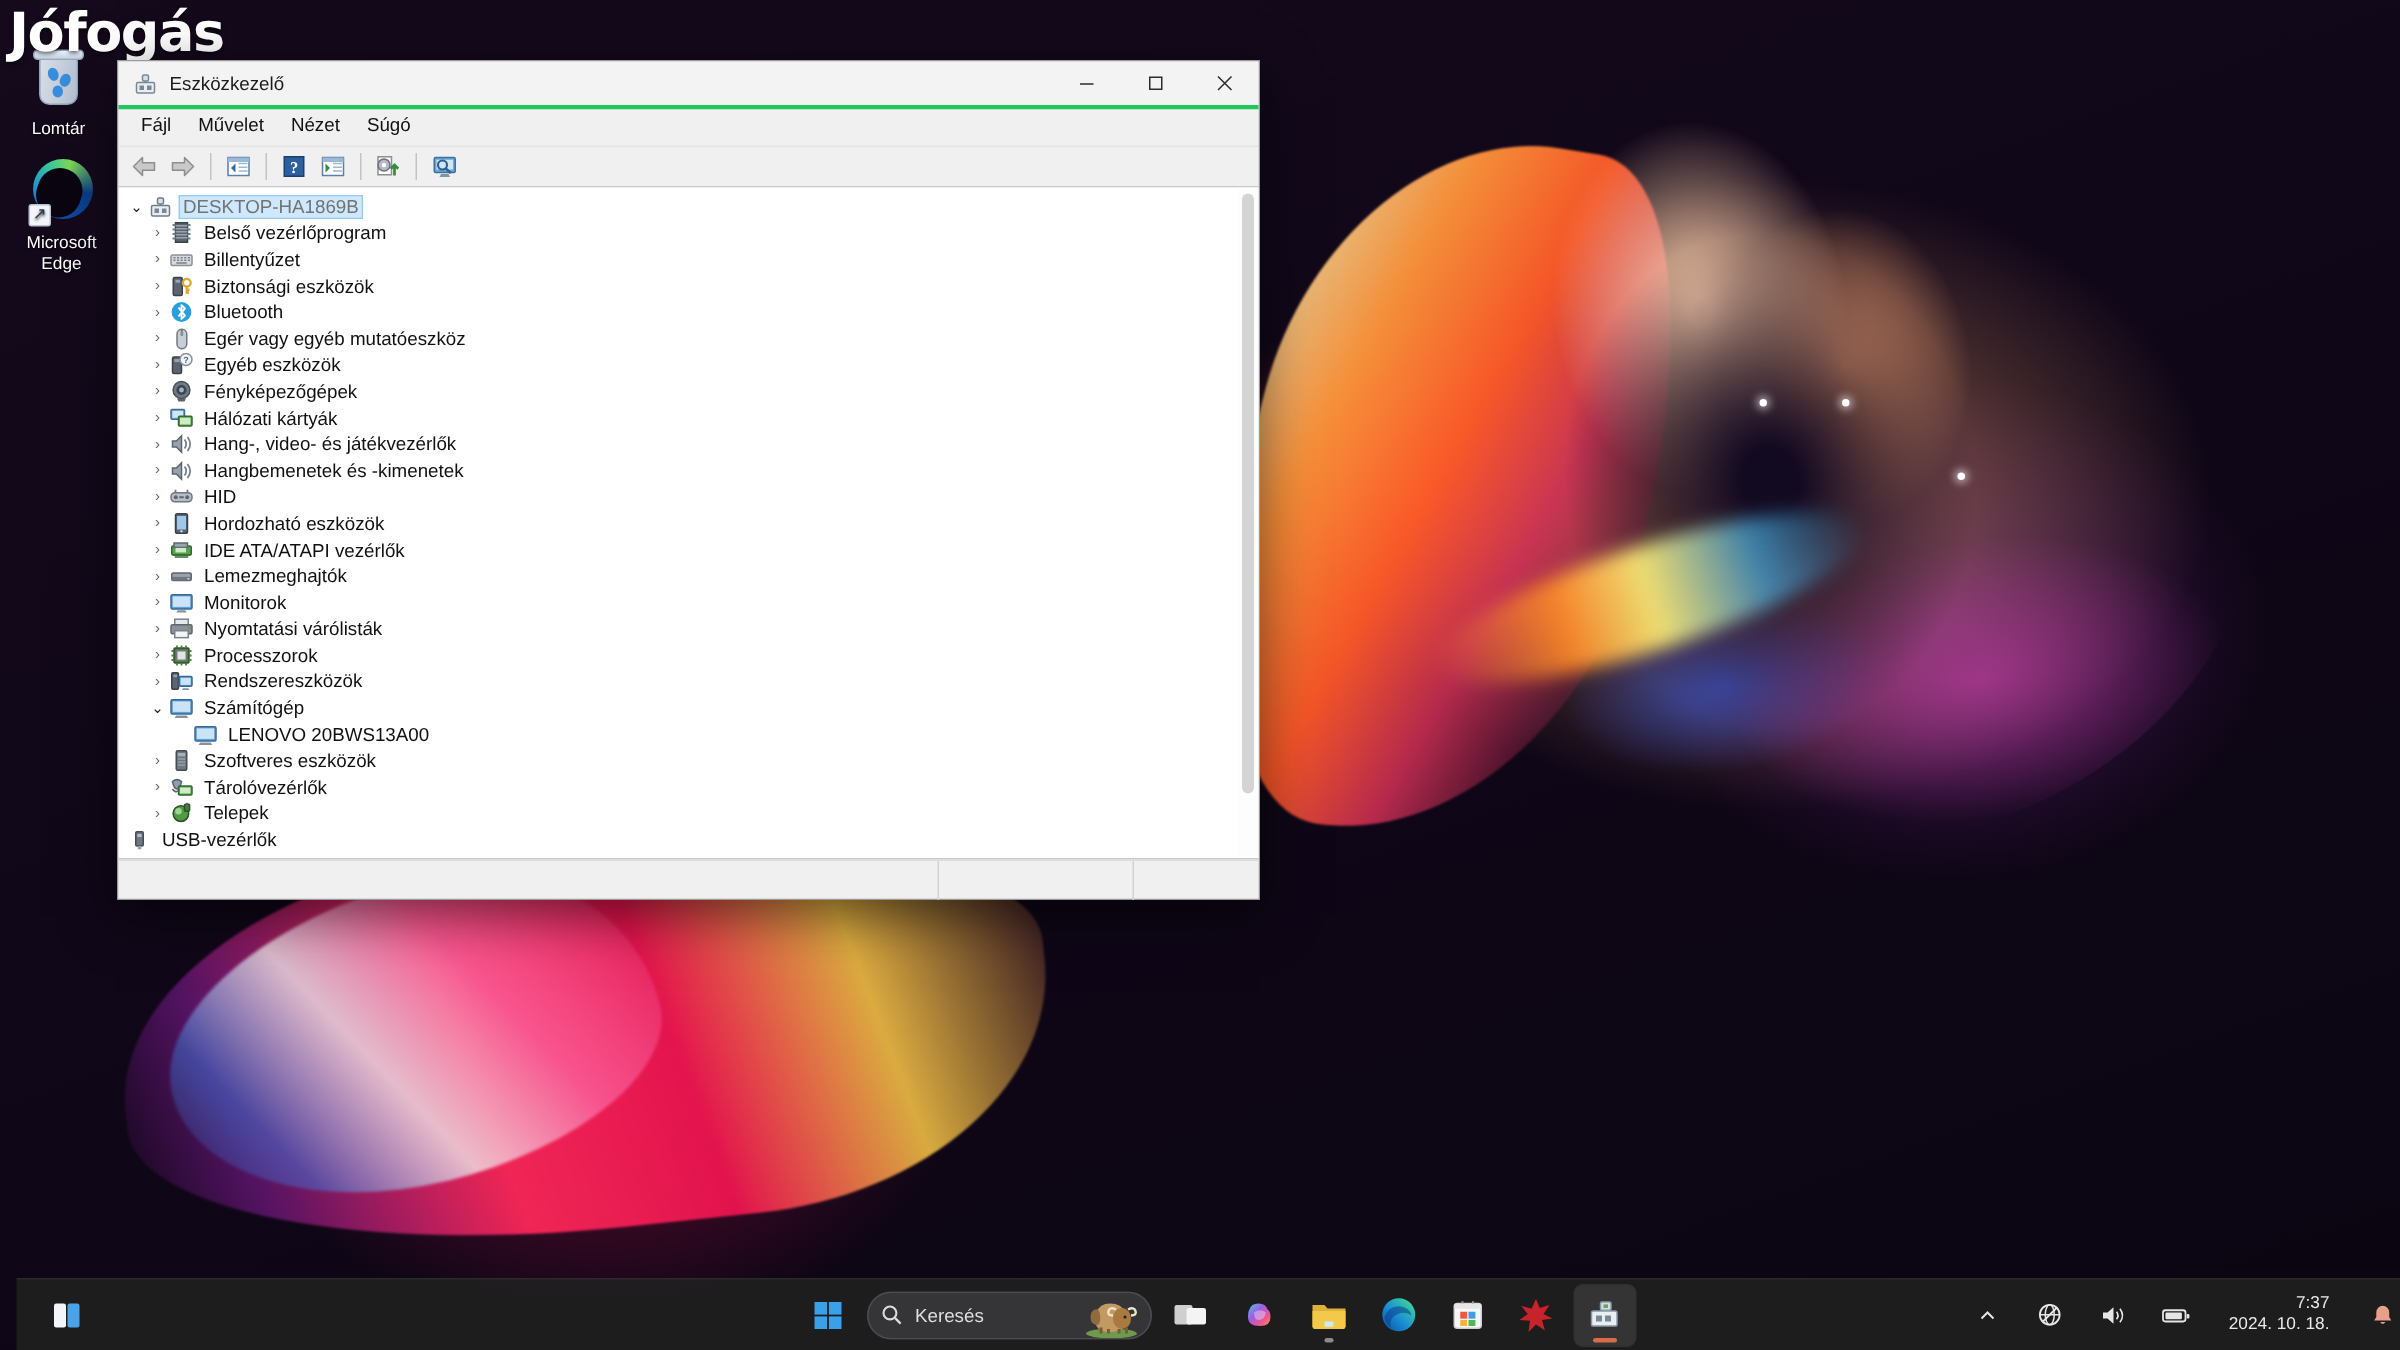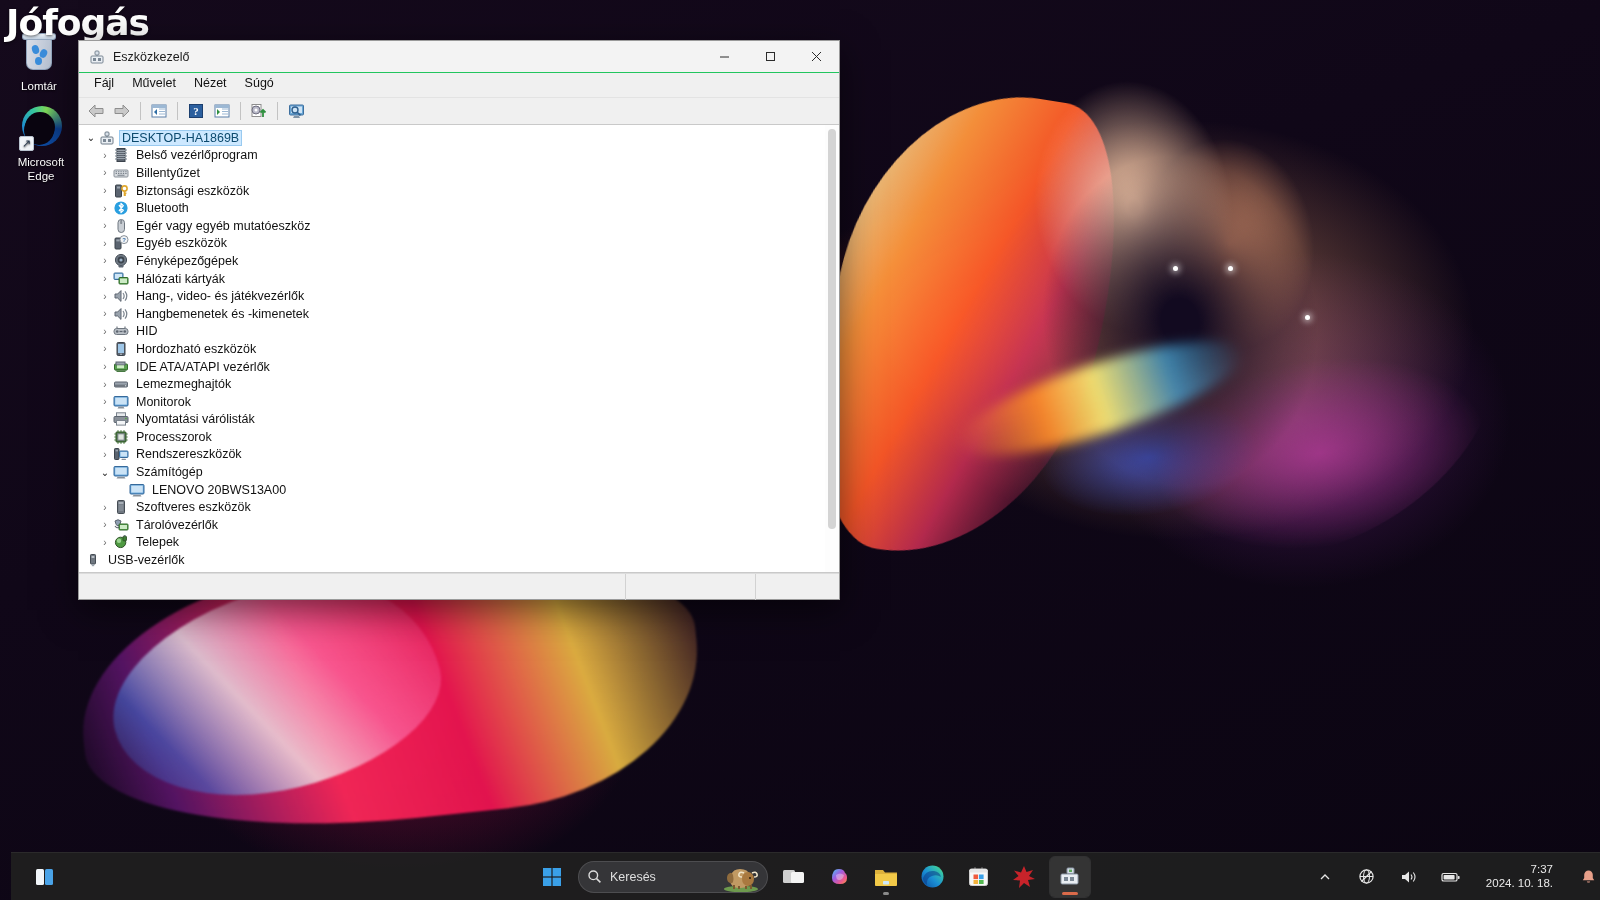--- a/index.html
+++ b/index.html
@@ -147,21 +147,21 @@
     position: absolute; left: 78px; top: 40px; width: 762px; height: 560px;
     background: #f0f0f0;
     border: 1px solid #9a9a9a;
     box-shadow: 0 10px 34px rgba(0,0,0,0.55);
     z-index: 10;
     display: flex; flex-direction: column;
     font-size: 12px;
   }
   #titlebar {
     height: 32px; background: #f3f3f3; display: flex; align-items: center;
-    border-bottom: 1px solid #22c55e; flex: 0 0 auto;
+    border-bottom: 3px solid #22c55e; flex: 0 0 auto;
   }
   #titlebar .tb-icon { width: 16px; height: 16px; margin: 0 8px 0 10px; position: relative; }
   #title-text { font-size: 12.5px; color: #1b1b1b; }
   .win-btns { margin-left: auto; display: flex; height: 32px; }
   .win-btn {
     width: 46px; height: 32px; display: flex; align-items: center; justify-content: center;
     color: #2b2b2b; font-size: 12px;
   }
 
   #menubar {
@@ -198,21 +198,21 @@
     width: 16px; text-align: center; color: #6a6a6a; font-size: 10px; flex: 0 0 16px;
     user-select: none;
   }
   .node .twisty.open { color: #1b1b1b; }
   .node .nicon { width: 16px; height: 16px; margin-right: 5px; flex: 0 0 16px; position: relative; }
   .node .nlabel { padding: 0 2px; }
   .node.lvl0 { padding-left: 4px; }
   .node.lvl1 .twisty { margin-left: 12px; }
   .node.lvl2 { padding-left: 50px; }
   .node.selected .nlabel {
-    background: #cde8ff; outline: 1px solid #99caf0; color: #0c4a6e;
+    background: #cde8ff; outline: 1px solid #99caf0; color: #737373;
   }
 
   #vscroll {
     position: absolute; right: 0; top: 0; width: 14px; bottom: 0; background: #fdfdfd;
   }
   #vscroll-thumb {
     position: absolute; left: 3px; width: 8px; top: 4px; height: 400px;
     background: #d4d4d4; border-radius: 4px;
   }
 

